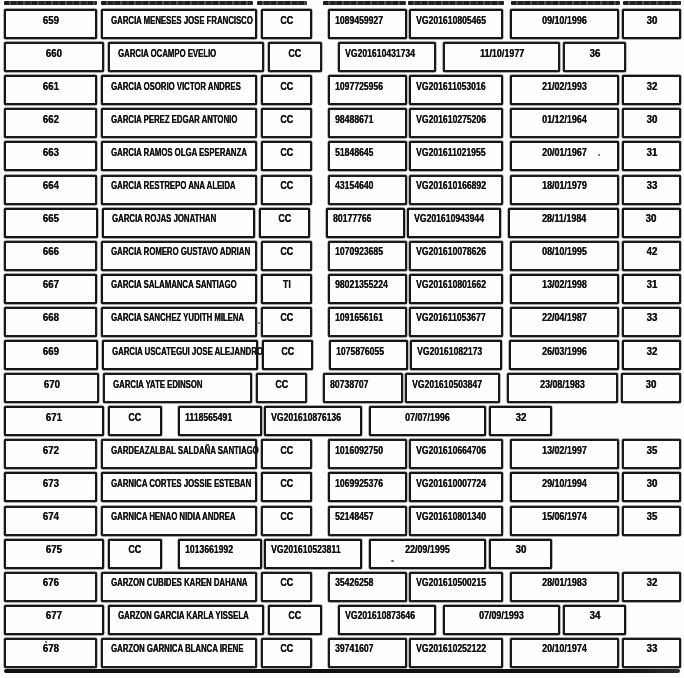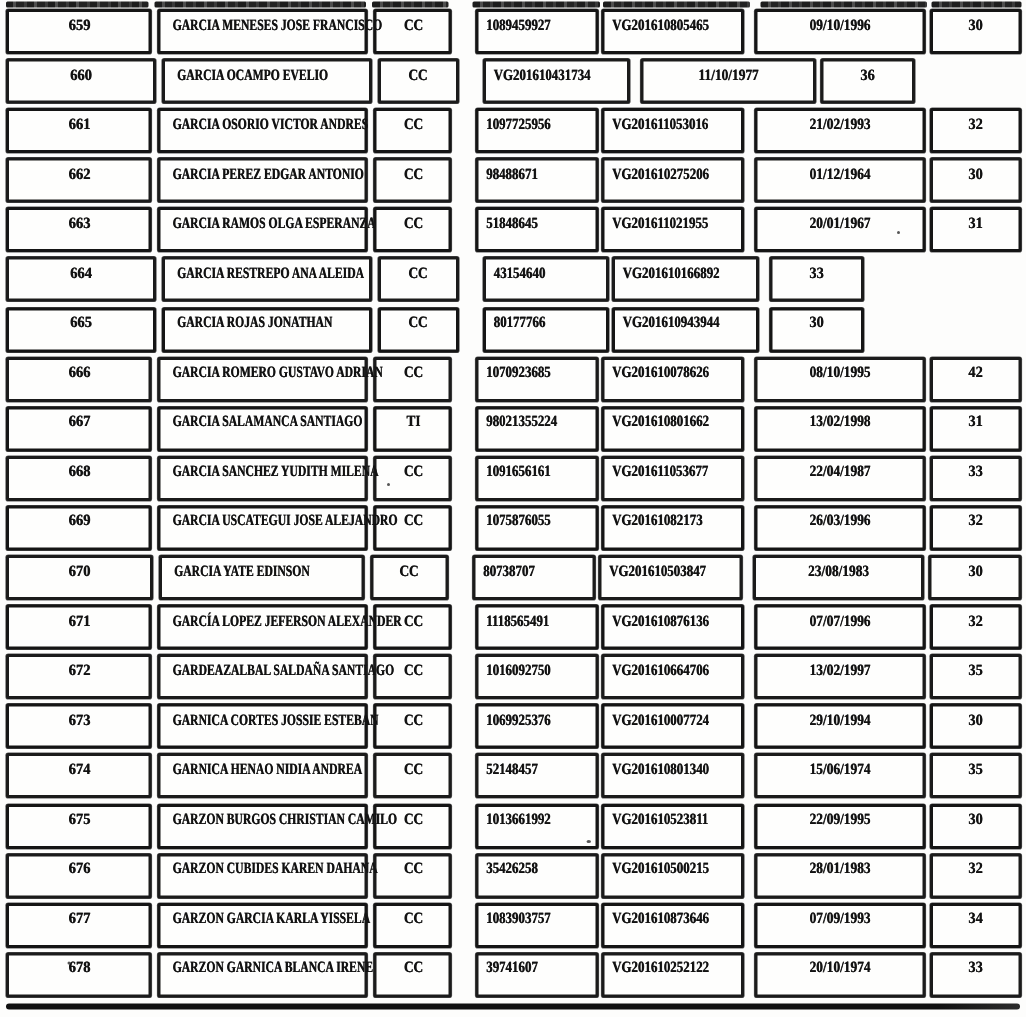--- a/index.html
+++ b/index.html
@@ -10,33 +10,33 @@
     position:relative;
   }
   .page{position:absolute;left:0;top:0;width:684px;height:678px;}
   .table{position:absolute;left:4px;top:0;width:677px;}
   
   .top-edge{display:flex;height:6px;align-items:flex-start;}
   .top-edge .seg{
     height:4px;margin-top:1px;border-radius:1px;
     background:repeating-linear-gradient(90deg,#1d1d1d 0 5px,#4e4e4e 5px 7px,#232323 7px 12px,#3a3a3a 12px 14px);
   }
-  .row{display:flex;height:33.1px;align-items:flex-start;font-family:Liberation Serif, serif;}
+  .row{display:flex;height:33.1px;align-items:flex-end;}
   .cell{
     box-sizing:border-box;height:30px;
     border:2px solid #1b1b1b;border-radius:1.5px;
     background:#fefefd;
     display:flex;align-items:flex-start;
     padding-top:3.5px;
     overflow:visible;white-space:nowrap;
     box-shadow:0 0 0 0.4px #555;
   }
   .row:nth-child(odd) .cell{border-color:#151515;}
   .c1{width:100px;margin-right:4px;justify-content:center;}
-  .c2{width:140px;margin-right:4px;padding-left:8px;}
+  .c2{width:156px;margin-right:4px;padding-left:8px;}
   .c3{width:54px;margin-right:16px;justify-content:center;}
   .c4{width:84px;margin-right:2px;padding-left:5px;}
   .c5{width:98px;margin-right:7px;padding-left:5px;}
   .c6{width:117px;margin-right:3px;justify-content:center;}
   .c7{width:63px;justify-content:center;}
   .t{
     font-weight:700;font-size:10.5px;line-height:11px;color:#121212;
     text-shadow:0.35px 0 0 #222;
     display:inline-block;transform:scaleX(0.85);
   }
@@ -194,40 +194,46 @@
           </div>
     <div class="cell c3">
             <span class="t">CC</span>
           </div>
     <div class="cell c4">
             <span class="t">43154640</span>
           </div>
     <div class="cell c5">
             <span class="t">VG201610166892</span>
           </div>
+    <div class="cell c6">
+            <span class="t">18/01/1979</span>
+          </div>
     <div class="cell c7">
             <span class="t">33</span>
           </div>
   </div>
         <div class="row">
     <div class="cell c1">
             <span class="t">665</span>
           </div>
     <div class="cell c2">
             <span class="t">GARCIA ROJAS JONATHAN</span>
           </div>
     <div class="cell c3">
             <span class="t">CC</span>
           </div>
     <div class="cell c4">
             <span class="t">80177766</span>
           </div>
     <div class="cell c5">
             <span class="t">VG201610943944</span>
           </div>
+    <div class="cell c6">
+            <span class="t">28/11/1984</span>
+          </div>
     <div class="cell c7">
             <span class="t">30</span>
           </div>
   </div>
         <div class="row">
     <div class="cell c1">
             <span class="t">666</span>
           </div>
     <div class="cell c2">
             <span class="t">GARCIA ROMERO GUSTAVO ADRIAN</span>
@@ -337,23 +343,20 @@
             <span class="t">23/08/1983</span>
           </div>
     <div class="cell c7">
             <span class="t">30</span>
           </div>
   </div>
         <div class="row">
     <div class="cell c1">
             <span class="t">671</span>
           </div>
-    <div class="cell c2">
-            <span class="t">GARCÍA LOPEZ JEFERSON ALEXANDER</span>
-          </div>
     <div class="cell c3">
             <span class="t">CC</span>
           </div>
     <div class="cell c4">
             <span class="t">1118565491</span>
           </div>
     <div class="cell c5">
             <span class="t">VG201610876136</span>
           </div>
     <div class="cell c6">
@@ -429,23 +432,20 @@
             <span class="t">15/06/1974</span>
           </div>
     <div class="cell c7">
             <span class="t">35</span>
           </div>
   </div>
         <div class="row">
     <div class="cell c1">
             <span class="t">675</span>
           </div>
-    <div class="cell c2">
-            <span class="t">GARZON BURGOS CHRISTIAN CAMILO</span>
-          </div>
     <div class="cell c3">
             <span class="t">CC</span>
           </div>
     <div class="cell c4">
             <span class="t">1013661992</span>
           </div>
     <div class="cell c5">
             <span class="t">VG201610523811</span>
           </div>
     <div class="cell c6">
@@ -480,23 +480,20 @@
   </div>
         <div class="row">
     <div class="cell c1">
             <span class="t">677</span>
           </div>
     <div class="cell c2">
             <span class="t">GARZON GARCIA KARLA YISSELA</span>
           </div>
     <div class="cell c3">
             <span class="t">CC</span>
-          </div>
-    <div class="cell c4">
-            <span class="t">1083903757</span>
           </div>
     <div class="cell c5">
             <span class="t">VG201610873646</span>
           </div>
     <div class="cell c6">
             <span class="t">07/09/1993</span>
           </div>
     <div class="cell c7">
             <span class="t">34</span>
           </div>

